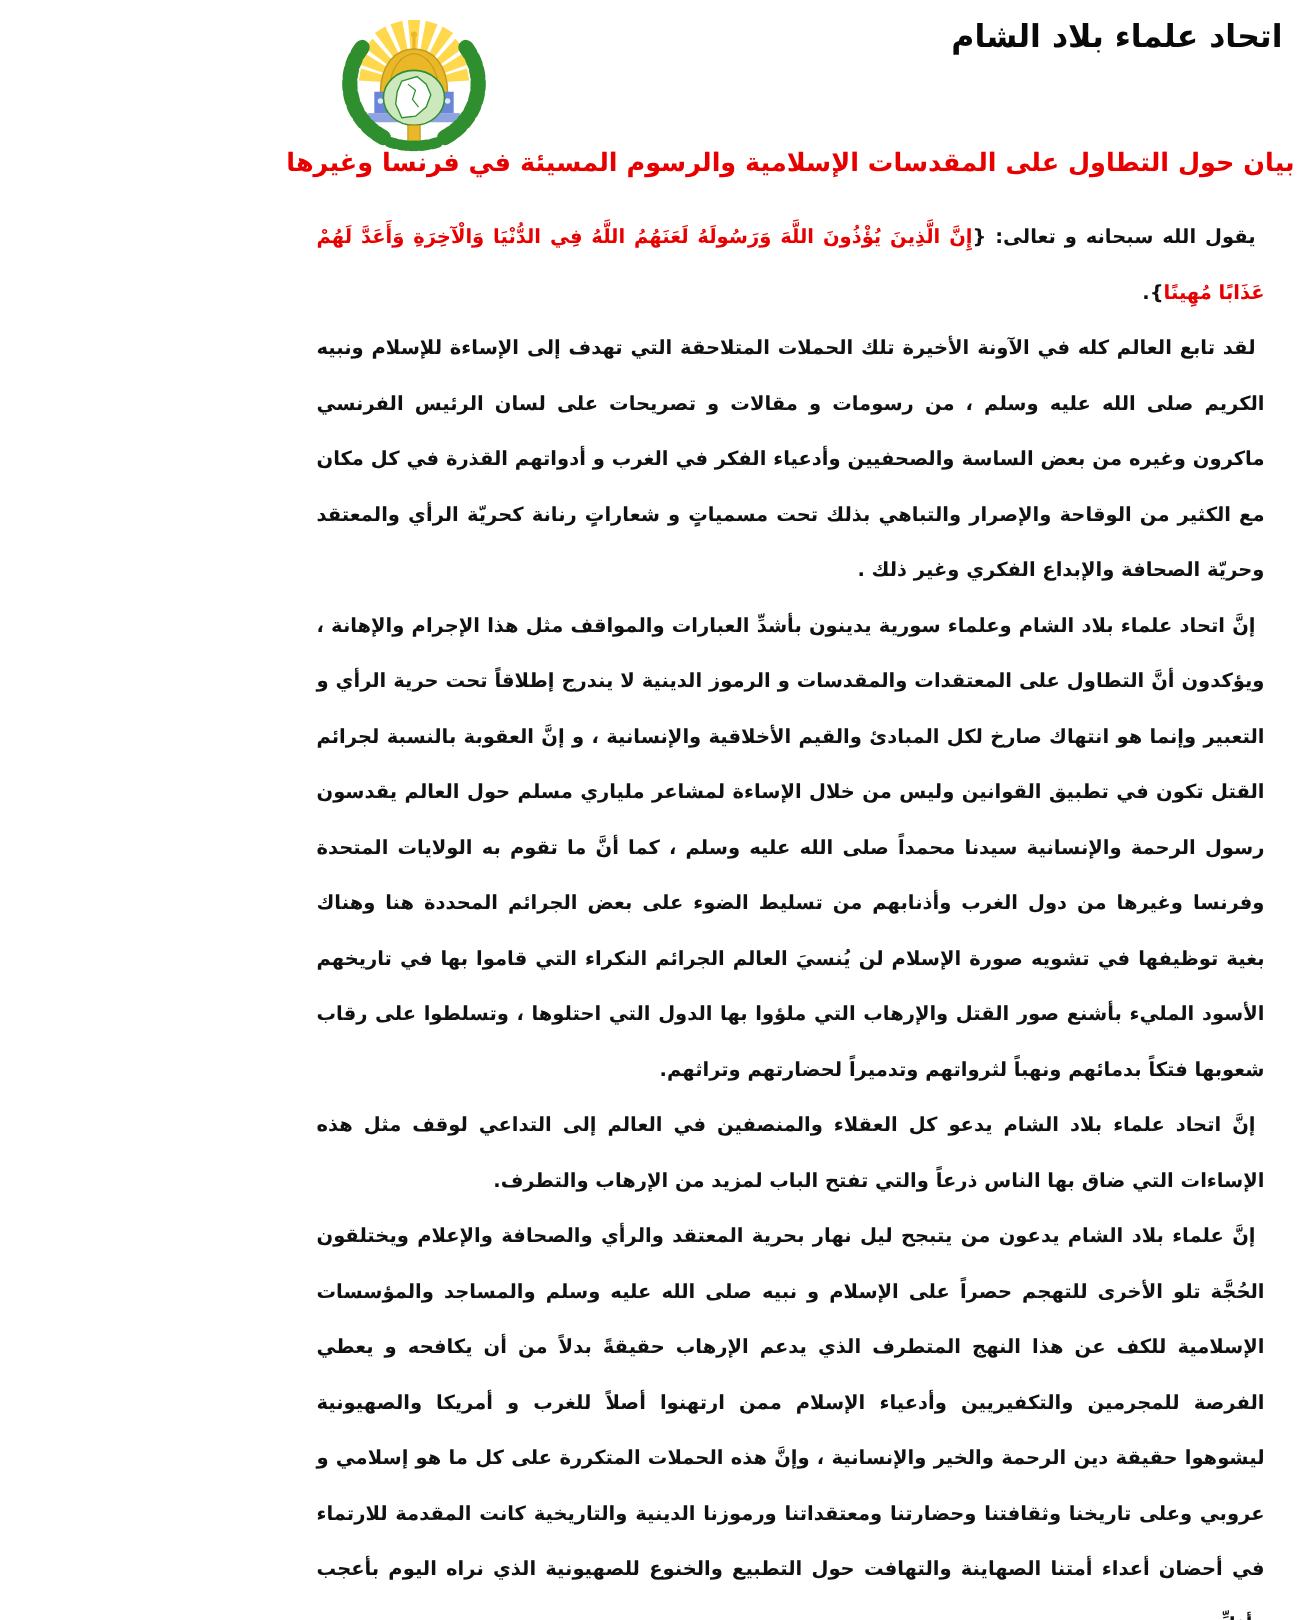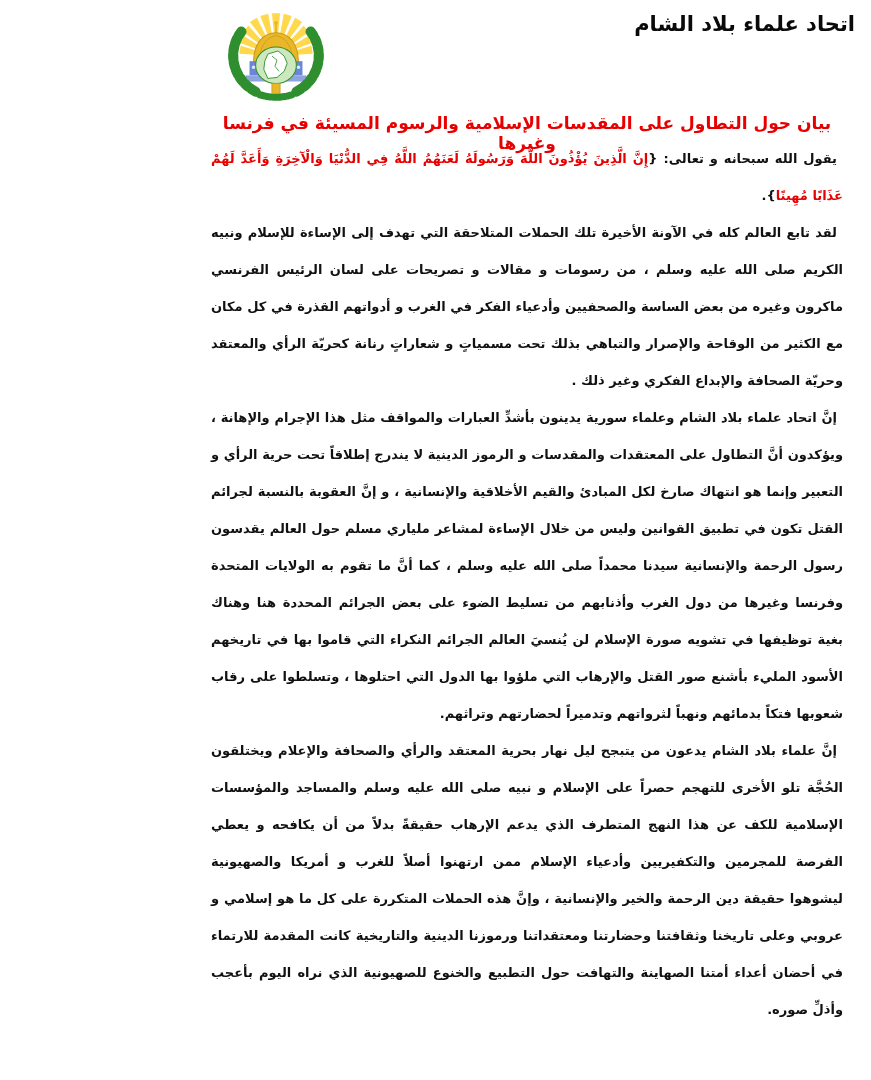--- a/index.html
+++ b/index.html
@@ -33,21 +33,21 @@
     top: 44px; right: 0; left: 0;
     text-align: center;
     font-family: "DejaVu Serif", serif;
     font-style: italic;
     font-size: 27px;
     color: #1a1a1a;
   }
   .title {
     position: absolute;
     top: 97px; right: 0; left: 0;
-    margin: 16px;
+    margin: 2px;
     text-align: center;
     font-size: 17px;
     font-weight: bold;
     color: #e80000;
   }
   .body-text {
     position: absolute;
     top: 140px; right: 28px; left: 28px;
   }
   p.para {
@@ -130,18 +130,19 @@
   <h1 class="title">بيان حول التطاول على المقدسات الإسلامية والرسوم المسيئة في فرنسا وغيرها</h1>
 
   <div class="body-text">
 
     <p class="para"><span>يقول الله سبحانه و تعالى: {</span><span class="red">إِنَّ الَّذِينَ يُؤْذُونَ اللَّهَ وَرَسُولَهُ لَعَنَهُمُ اللَّهُ فِي الدُّنْيَا وَالْآخِرَةِ وَأَعَدَّ لَهُمْ عَذَابًا مُهِينًا</span><span>}.</span></p>
 
     <p class="para">لقد تابع العالم كله في الآونة الأخيرة تلك الحملات المتلاحقة التي تهدف إلى الإساءة للإسلام ونبيه الكريم صلى الله عليه وسلم ، من رسومات و مقالات و تصريحات على لسان الرئيس الفرنسي ماكرون وغيره من بعض الساسة والصحفيين وأدعياء الفكر في الغرب و أدواتهم القذرة في كل مكان مع الكثير من الوقاحة والإصرار والتباهي بذلك تحت مسمياتٍ و شعاراتٍ رنانة كحريّة الرأي والمعتقد وحريّة الصحافة والإبداع الفكري وغير ذلك .</p>
 
     <p class="para">إنَّ اتحاد علماء بلاد الشام وعلماء سورية يدينون بأشدِّ العبارات والمواقف مثل هذا الإجرام والإهانة ، ويؤكدون أنَّ التطاول على المعتقدات والمقدسات و الرموز الدينية لا يندرج إطلاقاً تحت حرية الرأي و التعبير وإنما هو انتهاك صارخ لكل المبادئ والقيم الأخلاقية والإنسانية ، و إنَّ العقوبة بالنسبة لجرائم القتل تكون في تطبيق القوانين وليس من خلال الإساءة لمشاعر ملياري مسلم حول العالم يقدسون رسول الرحمة والإنسانية سيدنا محمداً صلى الله عليه وسلم ، كما أنَّ ما تقوم به الولايات المتحدة وفرنسا وغيرها من دول الغرب وأذنابهم من تسليط الضوء على بعض الجرائم المحددة هنا وهناك بغية توظيفها في تشويه صورة الإسلام لن يُنسيَ العالم الجرائم النكراء التي قاموا بها في تاريخهم الأسود المليء بأشنع صور القتل والإرهاب التي ملؤوا بها الدول التي احتلوها ، وتسلطوا على رقاب شعوبها فتكاً بدمائهم ونهباً لثرواتهم وتدميراً لحضارتهم وتراثهم.</p>
 
+    <p class="para">إنَّ اتحاد علماء بلاد الشام يدعو كل العقلاء والمنصفين في العالم إلى التداعي لوقف مثل هذه الإساءات التي ضاق بها الناس ذرعاً والتي تفتح الباب لمزيد من الإرهاب والتطرف.</p>
 
     <p class="para">إنَّ علماء بلاد الشام يدعون من يتبجح ليل نهار بحرية المعتقد والرأي والصحافة والإعلام ويختلقون الحُجَّة تلو الأخرى للتهجم حصراً على الإسلام و نبيه صلى الله عليه وسلم والمساجد والمؤسسات الإسلامية للكف عن هذا النهج المتطرف الذي يدعم الإرهاب حقيقةً بدلاً من أن يكافحه و يعطي الفرصة للمجرمين والتكفيريين وأدعياء الإسلام ممن ارتهنوا أصلاً للغرب و أمريكا والصهيونية ليشوهوا حقيقة دين الرحمة والخير والإنسانية ، وإنَّ هذه الحملات المتكررة على كل ما هو إسلامي و عروبي وعلى تاريخنا وثقافتنا وحضارتنا ومعتقداتنا ورموزنا الدينية والتاريخية كانت المقدمة للارتماء في أحضان أعداء أمتنا الصهاينة والتهافت حول التطبيع والخنوع للصهيونية الذي نراه اليوم بأعجب وأذلِّ صوره.</p>
 
   </div>
 
 </div>
 
 </body></html>

